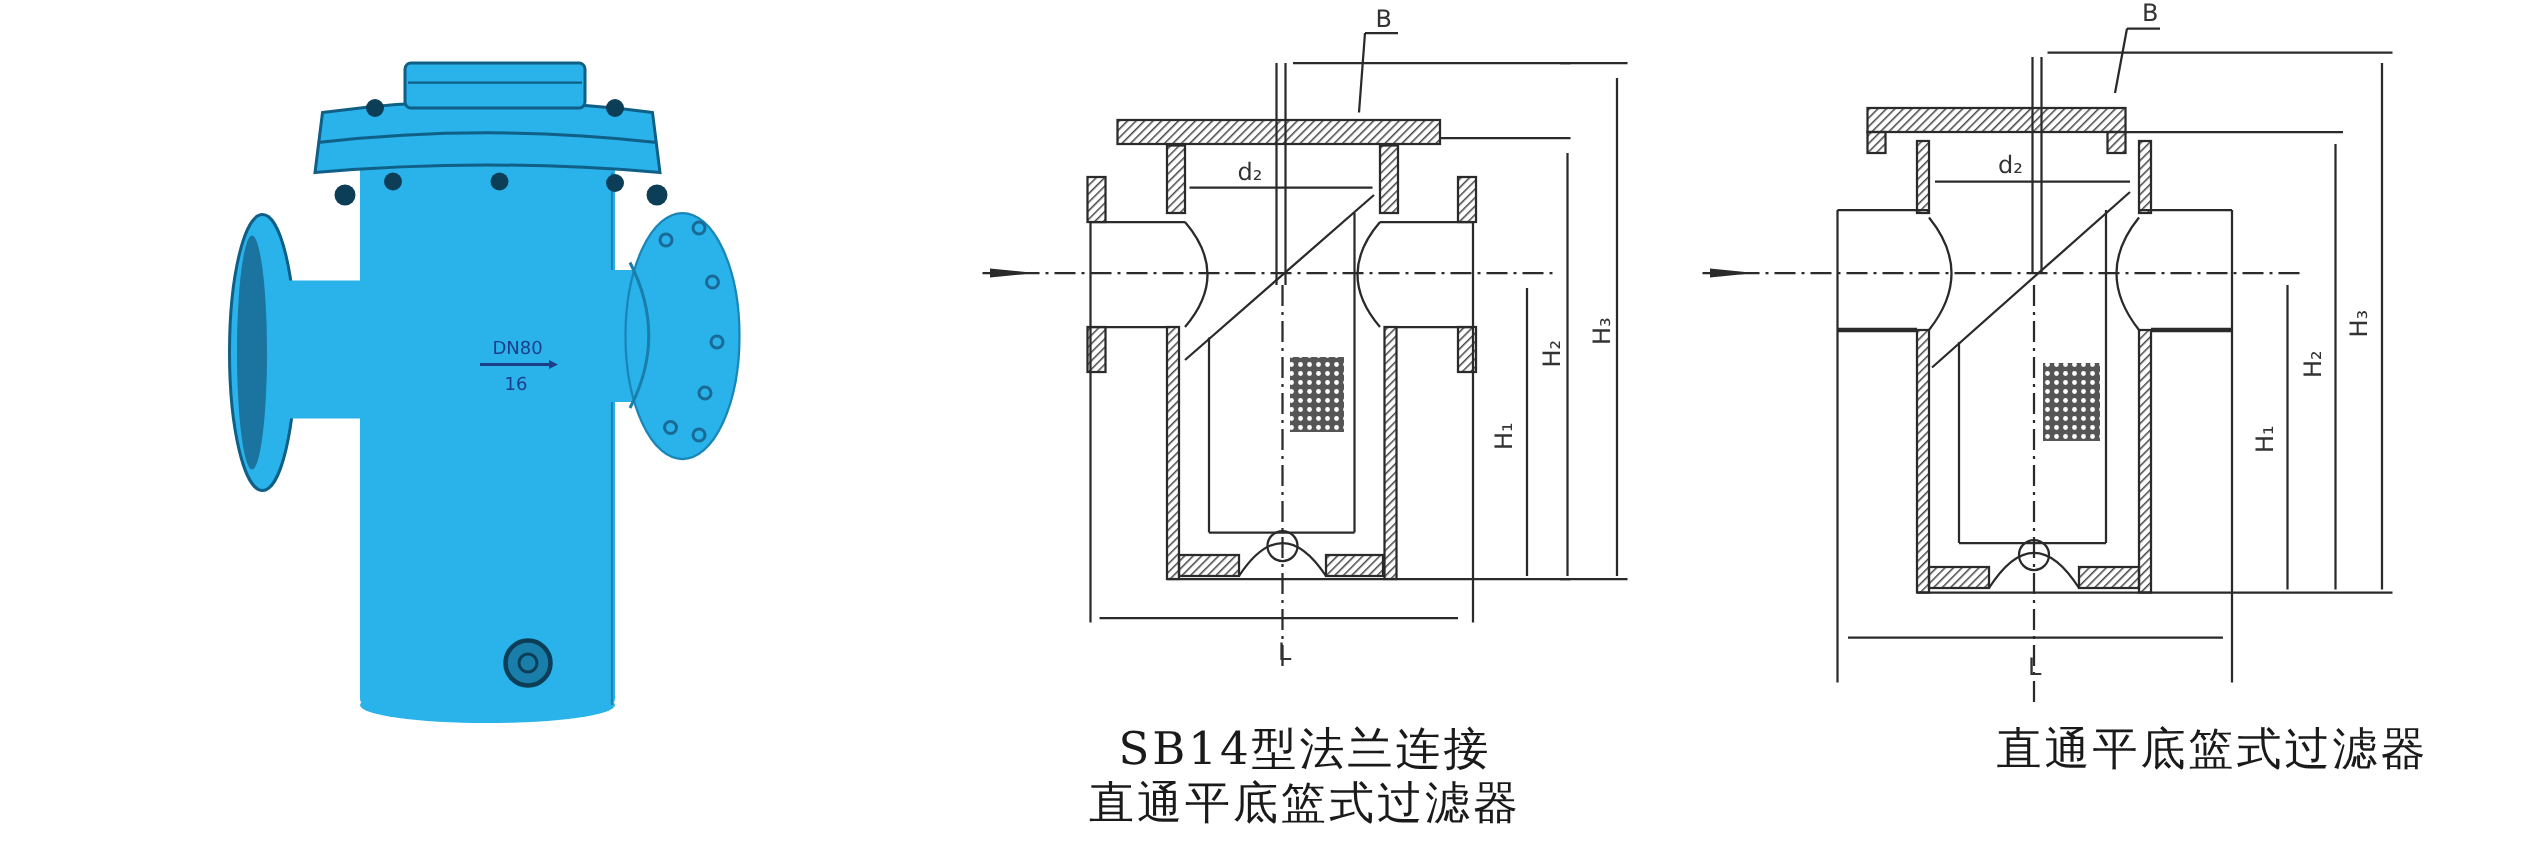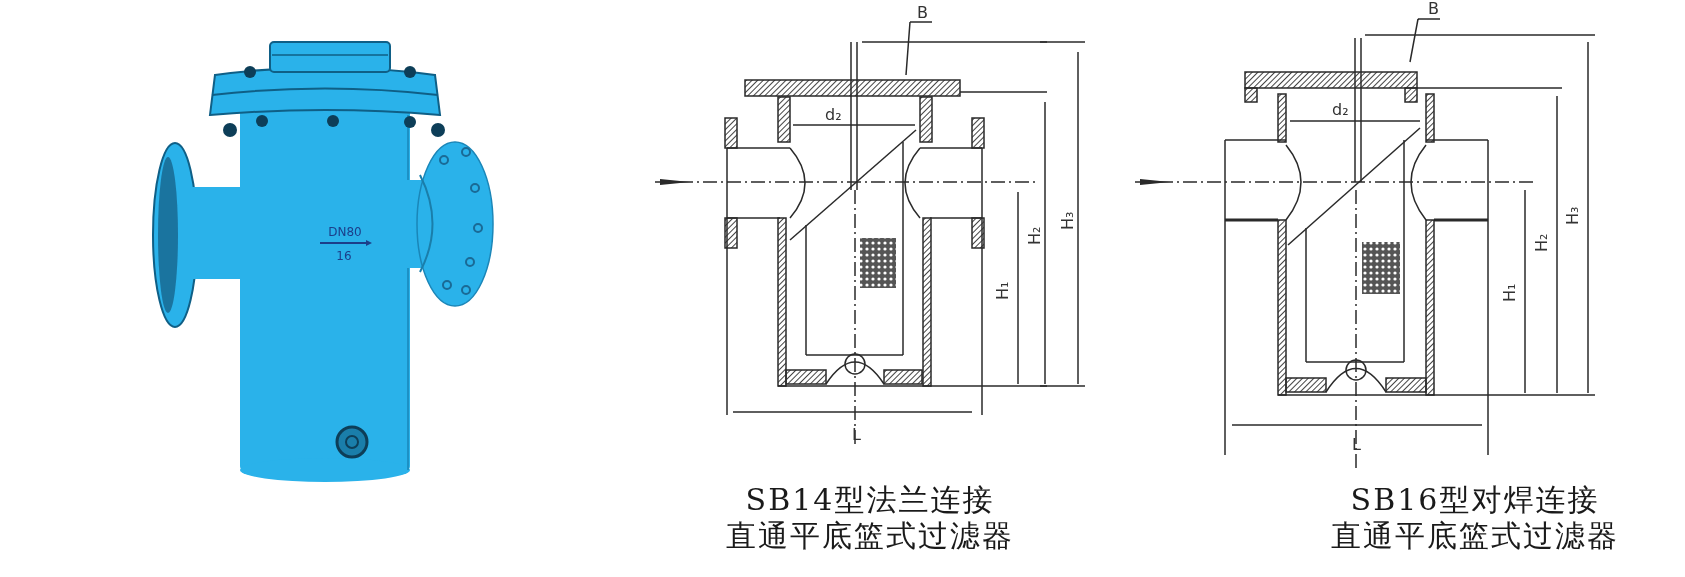--- a/index.html
+++ b/index.html
@@ -209,15 +209,14 @@
     </g>
     <text x="1073" y="230" class="dim-label" transform="rotate(-90 1073 230)">H₃</text>
   </svg>
 </div>
 
 <div class="caption" style="left:690px; top:482px; width:360px;">
   <span class="line1">SB14型法兰连接</span>
   <span class="line2">直通平底篮式过滤器</span>
 </div>
 <div class="caption" style="left:1290px; top:482px; width:370px;">
-  <span class="line1">SB16型对焊连接</span>
   <span class="line2">直通平底篮式过滤器</span>
 </div>
 
 </body></html>

